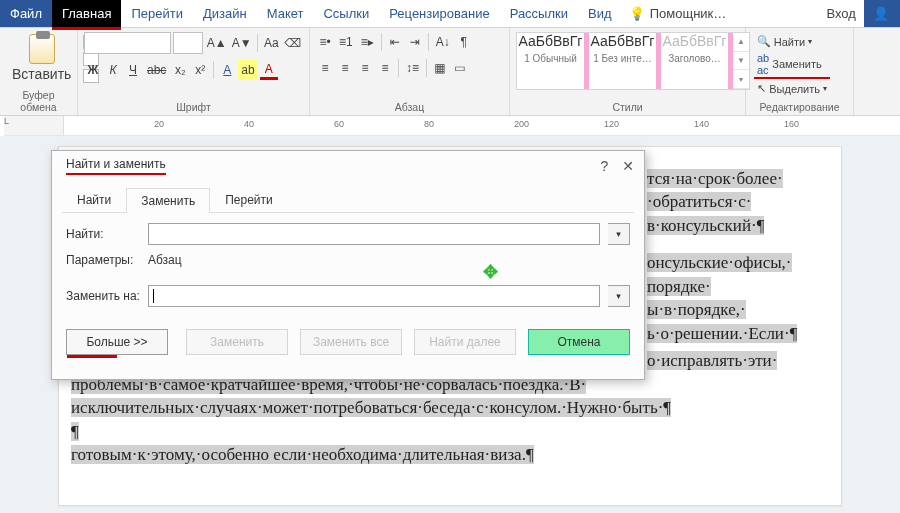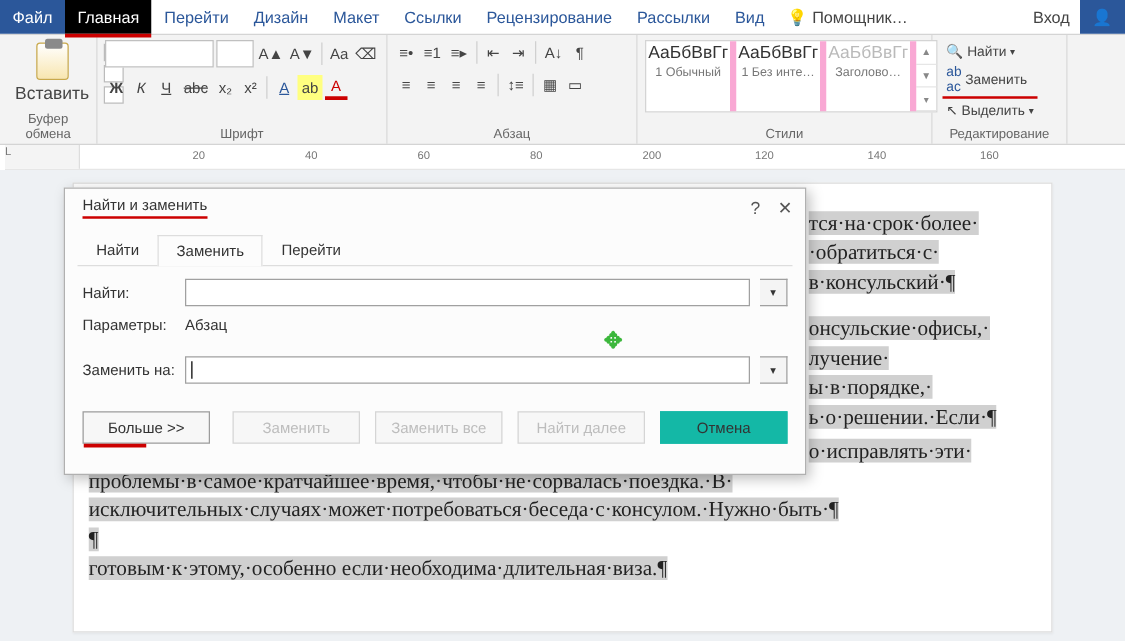--- a/index.html
+++ b/index.html
@@ -223,21 +223,21 @@
     display:flex;align-items:center;justify-content:center;
     font-size:12px;
   }
   .btn.more{
     border:1px solid #9c9c9c;background:#f7f7f7;
     margin-right:auto;
     position:relative;
   }
   .btn.more::after{content:"";position:absolute;left:0;right:50%;bottom:-4px;height:3px;background:#cc0000;}
   .btn.dis{border:1px solid #d5d5d5;color:#bdbdbd;background:#f7f7f7;}
-  .btn.norm{border:5px solid #14b8a6;background:#14b8a6;}
+  .btn.norm{border:1px solid #14b8a6;background:#86efac;}
 
   .move-cursor{
     position:absolute;
     left:483px;top:261px;
     font-size:18px;color:#3cb73c;
     z-index:60;
     font-weight:bold;
   }
 </style>
 </head>
@@ -396,21 +396,21 @@
   <div class="mark" style="left:690px">140</div>
   <div class="mark" style="left:780px">160</div>
 </div>
 
 <div class="doc-area">
   <div class="page">
     <div class="para" style="margin-left:576px"><span class="sel">тся·на·срок·более·</span></div>
     <div class="para" style="margin-left:576px"><span class="sel">·обратиться·с·</span></div>
     <div class="para" style="margin-left:576px"><span class="sel">в·консульский·¶</span></div>
     <div class="para" style="margin-left:576px;margin-top:14px"><span class="sel">онсульские·офисы,·</span></div>
-    <div class="para" style="margin-left:576px"><span class="sel">лучение·</span></div>
+    <div class="para" style="margin-left:576px"><span class="sel">порядке·</span></div>
     <div class="para" style="margin-left:576px"><span class="sel">ы·в·порядке,·</span></div>
     <div class="para" style="margin-left:576px"><span class="sel">ь·о·решении.·Если·¶</span></div>
     <div class="para" style="margin-left:576px;margin-top:4px"><span class="sel">о·исправлять·эти·</span></div>
     <div class="para"><span class="sel">проблемы·в·самое·кратчайшее·время,·чтобы·не·сорвалась·поездка.·В·</span></div>
     <div class="para"><span class="sel">исключительных·случаях·может·потребоваться·беседа·с·консулом.·Нужно·быть·¶</span></div>
     <div class="para"><span class="sel">¶</span></div>
     <div class="para"><span class="sel">готовым·к·этому,·особенно если·необходима·длительная·виза.¶</span></div>
   </div>
 </div>
 

